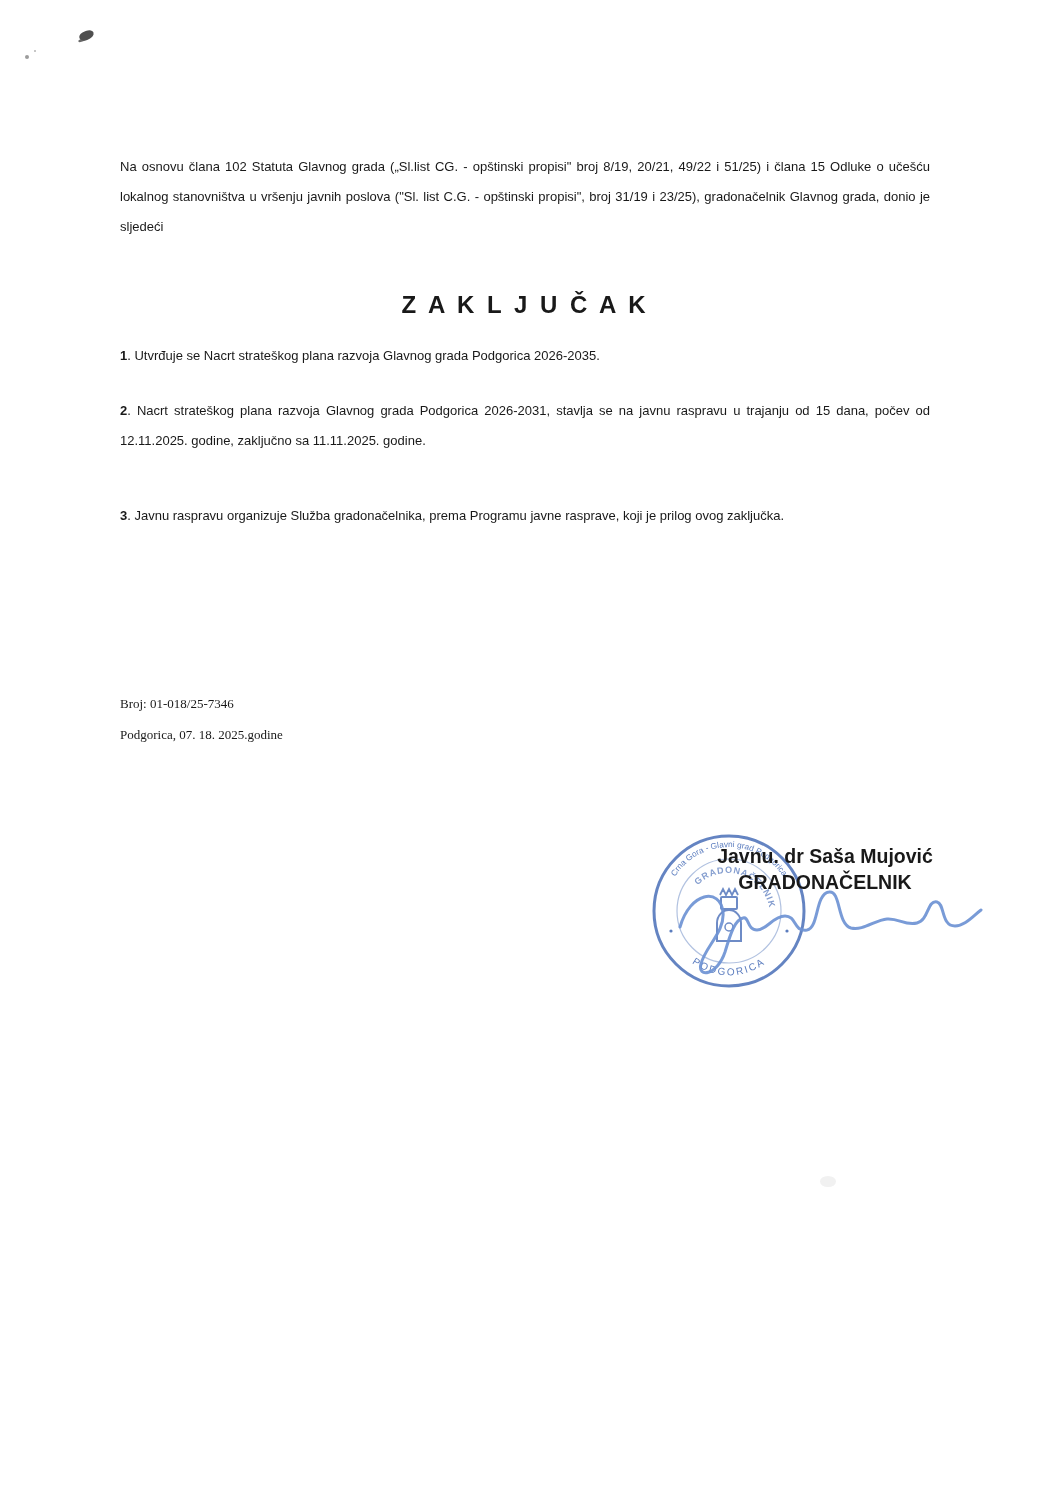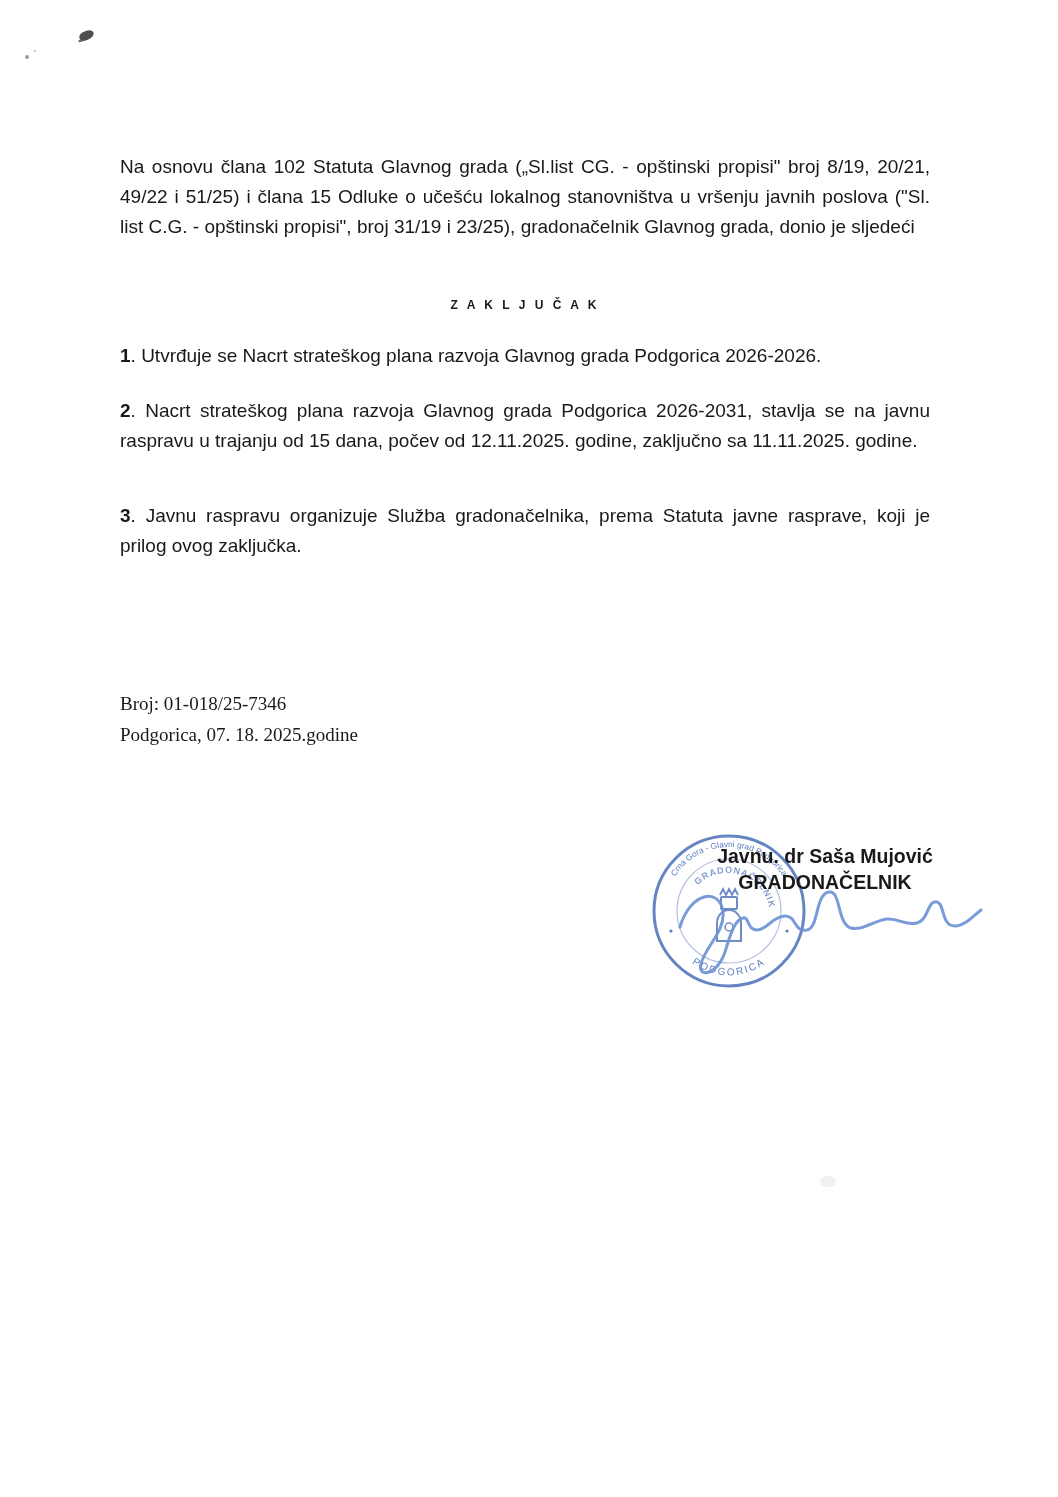--- a/index.html
+++ b/index.html
@@ -9,32 +9,32 @@
     background:#ffffff;
     margin:0 auto;
     overflow:hidden;
     font-family:"Liberation Sans","DejaVu Sans",sans-serif;
     color:#191919;
   }
   .txt{
     position:absolute;
     left:120px;
     width:810px;
-    font-size:19px;
+    font-size:13px;
     line-height:30px;
     margin:0;
     color:#191919;
   }
   .justify{text-align:justify;}
   .intro{top:152px;}
   .doc-title{
     top:290px;
     text-align:center;
     font-weight:bold;
-    font-size:12px;
+    font-size:24px;
     letter-spacing:3px;
   }
   .item b{font-weight:bold;}
   .item-1{top:341px;}
   .item-2{top:396px;}
   .item-3{top:501px;}
   .item-4{top:586px;}
   .ref{top:688px;line-height:31px;font-family:Liberation Serif, serif;}
   .sig-block{
     position:absolute;
@@ -81,25 +81,25 @@
 <div class="page">
 
   <div class="speck1"></div>
   <div class="speck2"></div>
   <div class="speck3"></div>
 
   <p class="txt justify intro">Na osnovu člana 102 Statuta Glavnog grada („Sl.list CG. - opštinski propisi" broj 8/19, 20/21, 49/22 i 51/25) i člana 15 Odluke o učešću lokalnog stanovništva u vršenju javnih poslova ("Sl. list C.G. - opštinski propisi", broj 31/19 i 23/25), gradonačelnik Glavnog grada, donio je sljedeći</p>
 
   <p class="txt doc-title">Z A K L J U Č A K</p>
 
-  <p class="txt justify item item-1"><b>1</b><span>. Utvrđuje se Nacrt strateškog plana razvoja Glavnog grada Podgorica 2026-2026.</span></p>
+  <p class="txt justify item item-1"><b>1</b><span>. Utvrđuje se Nacrt strateškog plana razvoja Glavnog grada Podgorica 2026-2035.</span></p>
 
   <p class="txt justify item item-2"><b>2</b><span>. Nacrt strateškog plana razvoja Glavnog grada Podgorica 2026-2031, stavlja se na javnu raspravu u trajanju od 15 dana, počev od 12.11.2025. godine, zaključno sa 11.11.2025. godine.</span></p>
 
-  <p class="txt justify item item-3"><b>3</b><span>. Javnu raspravu organizuje Služba gradonačelnika, prema Statuta javne rasprave, koji je prilog ovog zaključka.</span></p>
+  <p class="txt justify item item-3"><b>3</b><span>. Javnu raspravu organizuje Služba gradonačelnika, prema Programu javne rasprave, koji je prilog ovog zaključka.</span></p>
 
 
   <p class="txt ref">
     <span>Broj: 01-018/25-7346</span><br>
     <span>Podgorica, 07. 18. 2025.godine</span>
   </p>
 
   <svg class="stamp" viewBox="0 0 160 160" xmlns="http://www.w3.org/2000/svg">
     <defs>
       <path id="arcTop" d="M 16,80 A 64,64 0 0 1 144,80"></path>

